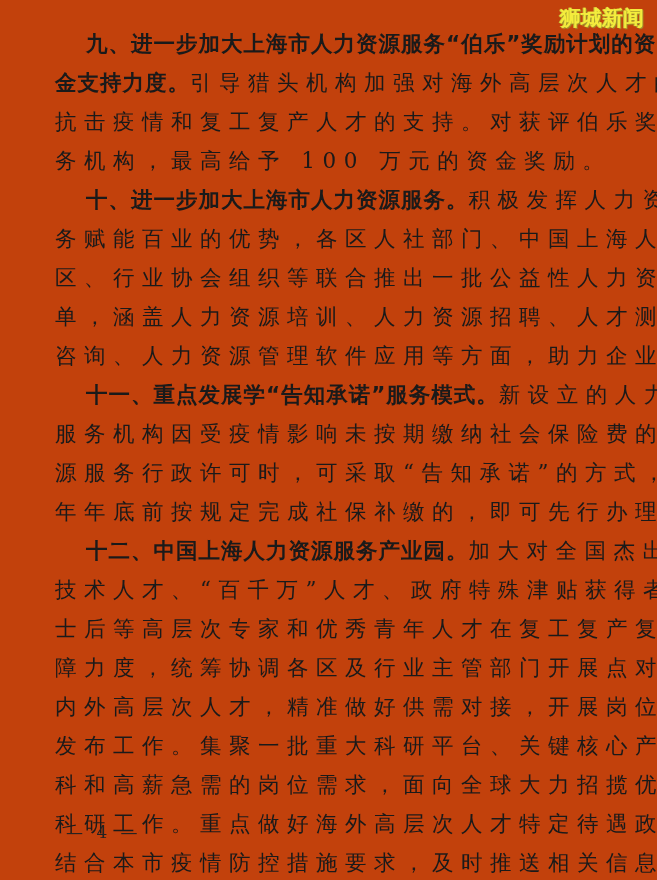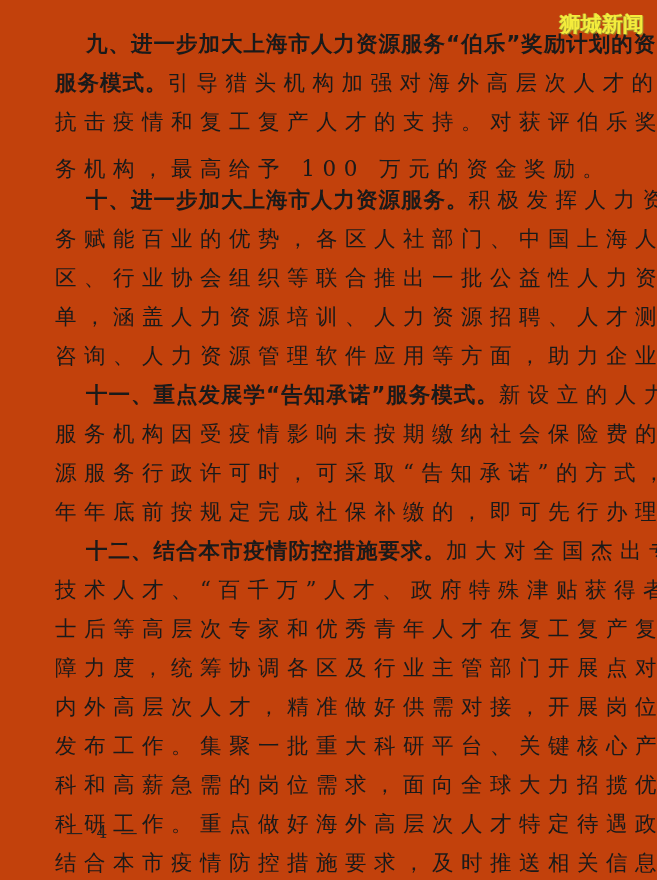--- a/index.html
+++ b/index.html
@@ -50,21 +50,21 @@
       position: absolute;
       left: 66px;
       top: 822px;
       font-size: 17px;
       color: #222;
       letter-spacing: 4px;
     }
     .watermark-top {
       position: absolute;
       left: 560px;
-      top: 10px;
+      top: 4px;
       font-family: "DejaVu Sans", "Liberation Sans", sans-serif;
       font-weight: bold;
       font-size: 21px;
       color: #f4ec3c;
       text-shadow: 1px 1px 1px #9e9a30, -1px 0 0 #c8c240;
       letter-spacing: 0px;
     }
     .watermark-bottom {
       position: absolute;
       left: 8px;
@@ -78,26 +78,26 @@
   </style>
 </head>
 <body>
 
 <div class="page">
 
   <div class="line indent" style="top:24px">
     <span class="bold">九、进一步加大上海市人力资源服务“伯乐”奖励计划的资</span><span></span>
   </div>
   <div class="line" style="top:63px">
-    <span class="bold">服务模式。</span><span>引导猎头机构加强对海外高层次人才的选聘以及对</span>
+    <span class="bold">金支持力度。</span><span>引导猎头机构加强对海外高层次人才的选聘以及对</span>
   </div>
   <div class="line" style="top:102px">
     <span>抗击疫情和复工复产人才的支持。对获评伯乐奖励的人力资源服</span>
   </div>
-  <div class="line last" style="top:149px">
+  <div class="line last" style="top:141px">
     <span>务机构，最高给予 100 万元的资金奖励。</span>
   </div>
 
   <div class="line indent" style="top:180px">
     <span class="bold">十、进一步加大上海市人力资源服务。</span><span>积极发挥人力资源服</span>
   </div>
   <div class="line" style="top:219px">
     <span>务赋能百业的优势，各区人社部门、中国上海人力资源服务产业园</span>
   </div>
   <div class="line" style="top:258px">
@@ -117,21 +117,21 @@
     <span>服务机构因受疫情影响未按期缴纳社会保险费的，在办理人力资</span>
   </div>
   <div class="line" style="top:453px">
     <span>源服务行政许可时，可采取“告知承诺”的方式，承诺在 2022</span>
   </div>
   <div class="line last" style="top:492px">
     <span>年年底前按规定完成社保补缴的，即可先行办理。</span>
   </div>
 
   <div class="line indent" style="top:531px">
-    <span class="bold">十二、结合本市疫情防控措施要求。</span><span>加大对全国杰出专业</span>
+    <span class="bold">十二、中国上海人力资源服务产业园。</span><span>加大对全国杰出专业</span>
   </div>
   <div class="line" style="top:570px">
     <span>技术人才、“百千万”人才、政府特殊津贴获得者、东方领军和博</span>
   </div>
   <div class="line" style="top:609px">
     <span>士后等高层次专家和优秀青年人才在复工复产复研期间的跟踪保</span>
   </div>
   <div class="line" style="top:648px">
     <span>障力度，统筹协调各区及行业主管部门开展点对点服务。聚焦海</span>
   </div>

